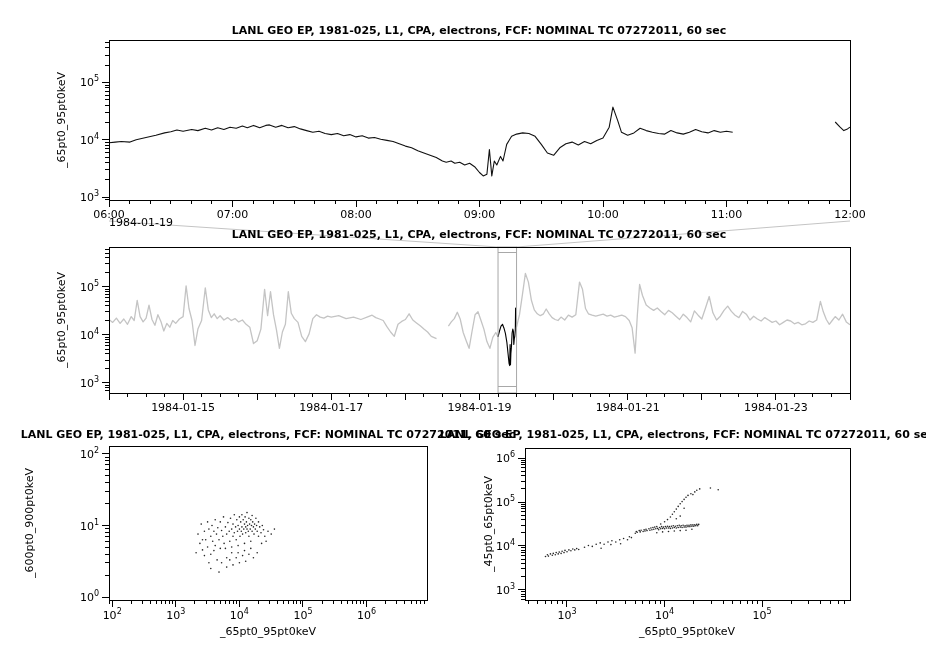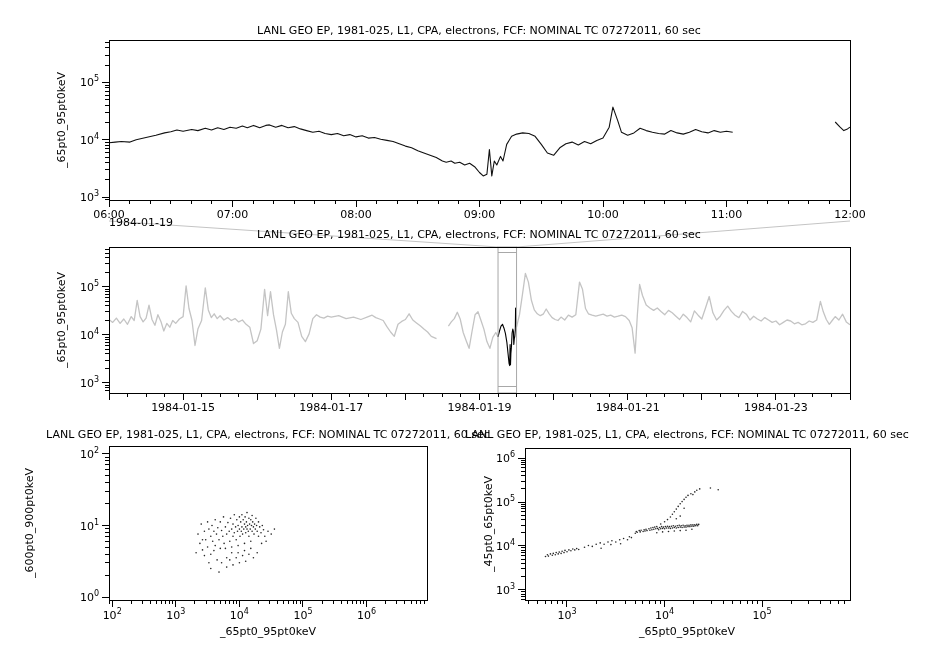--- a/index.html
+++ b/index.html
@@ -1,20 +1,20 @@
 <!DOCTYPE html>
 <html><head>
 <meta charset="utf-8">
 <style>
   html,body{margin:0;padding:0;background:#fff;}
   .screen{position:relative;width:926px;height:647px;background:#ffffff;overflow:hidden;
           font-family:"DejaVu Sans","Liberation Sans",sans-serif;}
   #plot{position:absolute;left:0;top:0;}
   .lbl{position:absolute;font-size:11px;color:#000;white-space:nowrap;line-height:12px;}
-  .title{transform:translateX(-50%);}
+  .title{transform:translateX(-50%);font-weight:bold;}
   .xlab{transform:translateX(-50%);}
   .ylab{transform:translate(-50%,-50%) rotate(-90deg);transform-origin:center center;}
   .ctxdate{}
 </style>
 </head>
 <body>
 
 <div class="screen">
   <svg id="plot" width="926" height="647" viewBox="0 0 926 647">
       <g>

